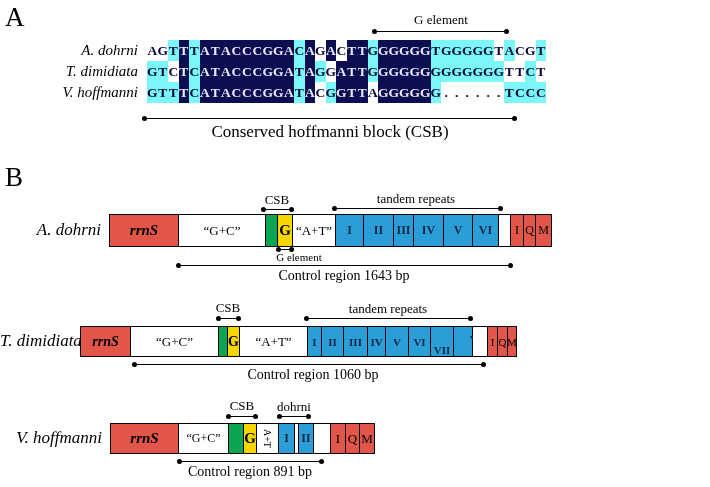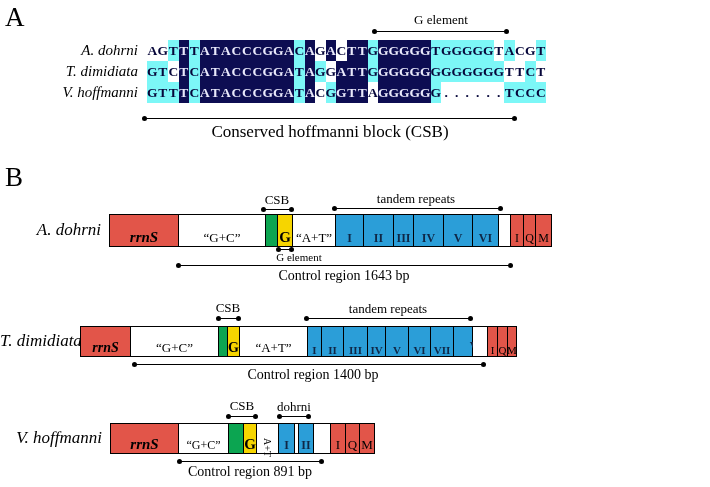--- a/index.html
+++ b/index.html
@@ -33,21 +33,21 @@
   .mline::before{ left:-1px; } .mline::after{ right:-1px; }
   .annot{
     position:absolute; width:300px; text-align:center; white-space:nowrap;
     font-family:"Liberation Serif",serif;
   }
   .bar{
     position:absolute; display:inline-flex; border:1.8px solid #000; background:#fff; box-sizing:content-box;
   }
   .seg{
     flex:none; box-sizing:border-box; border-right:1.4px solid #000;
-    display:flex; align-items:flex-end; justify-content:center; position:relative; overflow:visible;
+    display:flex; align-items:center; justify-content:center; position:relative; overflow:visible;
   }
   .seg:last-child{ border-right:none; }
   .seg-red{ background:#e25549; }
   .seg-blue{ background:#2b9ed8; }
   .seg-green{ background:#0ca551; }
   .seg-yellow{ background:#f6d500; }
   .seg-white{ background:#ffffff; }
   .seg-label{ font-family:"Liberation Serif",serif; font-size:13px; white-space:nowrap; }
   .lab-italic{ font-style:italic; font-weight:bold; }
   .lab-bold{ font-weight:bold; }
@@ -170,21 +170,21 @@
       </div>
       <div class="seg seg-red" style="width: 8px;">
         <span class="seg-label" style="font-size: 11px;">M</span>
       </div>
     </div>
     <div class="mline" style="left: 217px; width: 23px; top: 318px;"></div>
     <div class="annot" style="left: 78px; top: 300px; font-size: 13px;">CSB</div>
     <div class="mline" style="left: 305px; width: 167px; top: 318px;"></div>
     <div class="annot" style="left: 238px; top: 301px; font-size: 13px;">tandem repeats</div>
     <div class="mline" style="left: 133px; width: 352px; top: 364px;"></div>
-    <div class="annot" style="left: 163px; top: 367px; font-size: 14px;">Control region  1400 bp</div>
+    <div class="annot" style="left: 163px; top: 367px; font-size: 14px;">Control region  1060 bp</div>
     <div class="species-label b-species" style="width: 102px; top: 426.5px;">V. hoffmanni</div>
     <div class="bar" style="left: 110px; top: 423px; height: 29px;">
       <div class="seg seg-red" style="width: 68px;">
         <span class="seg-label lab-italic" style="font-size: 15px;">rrnS</span>
       </div>
       <div class="seg seg-white" style="width: 50px;">
         <span class="seg-label" style="font-size: 12px;">“G+C”</span>
       </div>
       <div class="seg seg-green" style="width: 15px;"></div>
       <div class="seg seg-yellow" style="width: 13px;">

